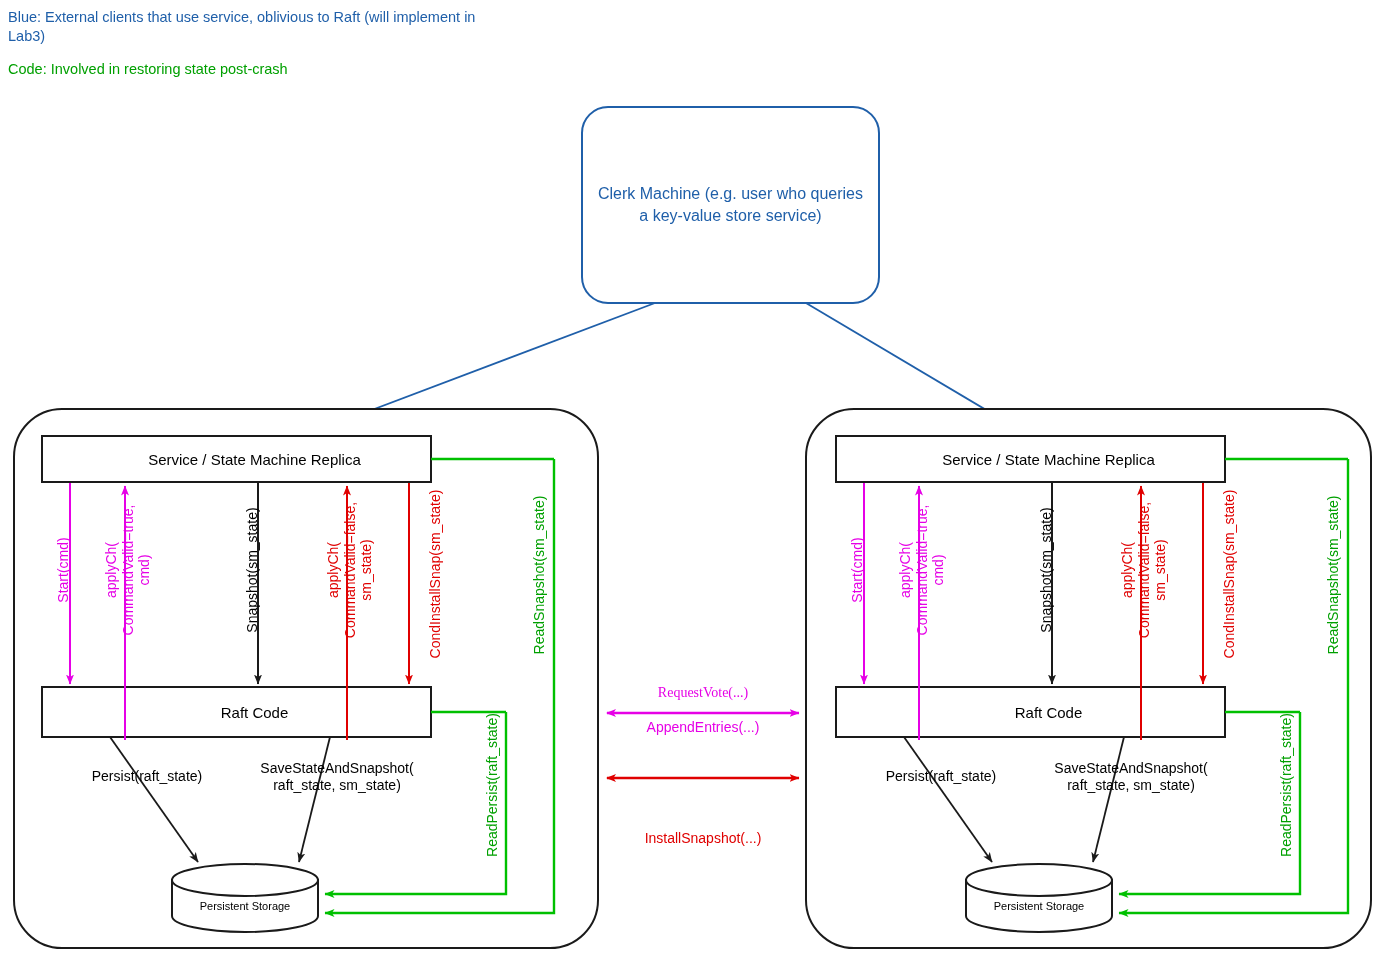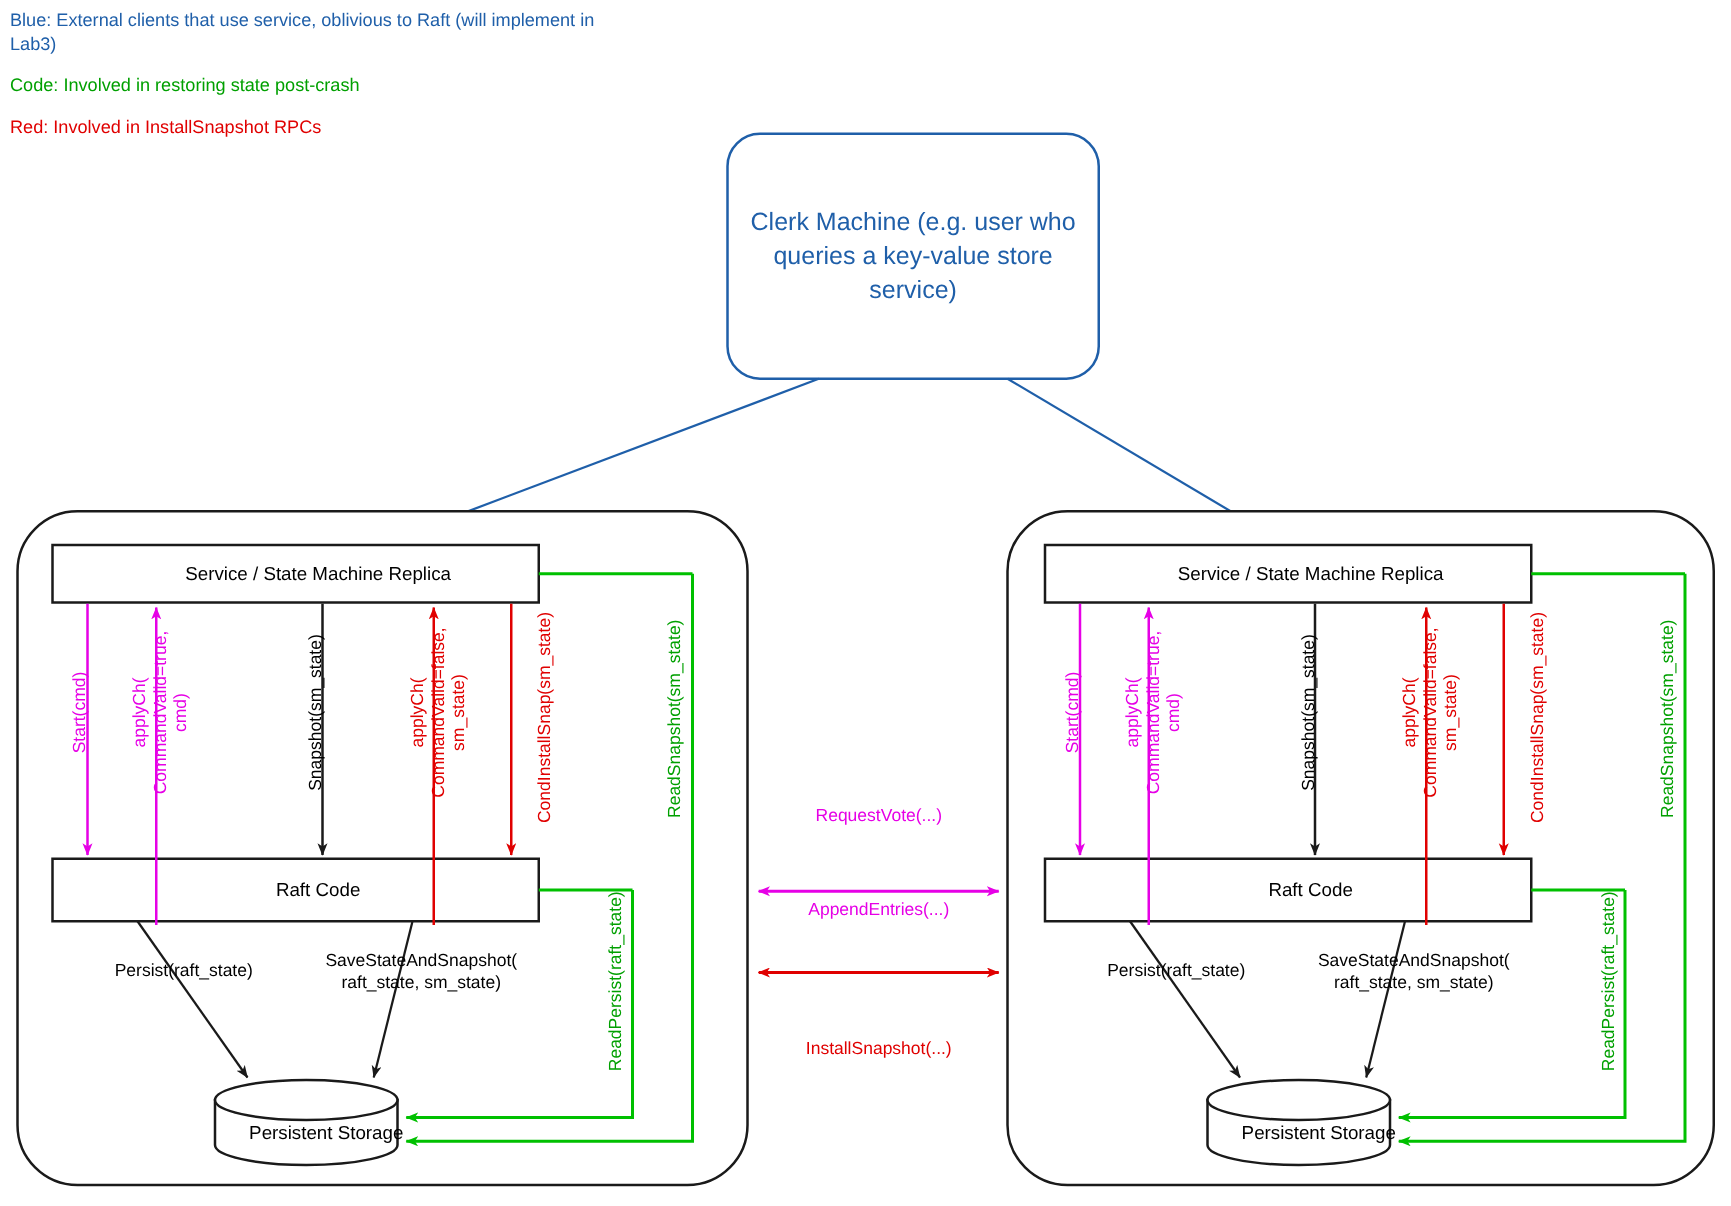--- a/index.html
+++ b/index.html
@@ -13,23 +13,23 @@
   .legend p{margin:0 0 14px 0;font-size:14.5px;line-height:1.32;}
   .lg-blue{color:#1F5FA9;}
   .lg-green{color:#00A000;}
   .lg-purple{color:#E600E6;}
   .lg-red{color:#E00000;}
 
   
   .boxtext{position:absolute;display:flex;align-items:center;justify-content:center;
            text-align:center;font-size:15px;color:#000;pointer-events:none;padding-left:18px;}
   .clerktext{position:absolute;display:flex;align-items:center;justify-content:center;
-             text-align:center;font-size:20px;color:#1F5FA9;line-height:1.35;}
+             text-align:center;font-size:16px;color:#1F5FA9;line-height:1.35;}
   .storetext{position:absolute;display:flex;align-items:center;justify-content:center;
-             text-align:center;font-size:15px;color:#000;margin-left:16px;}
+             text-align:center;font-size:11px;color:#000;}
 
   
   .vlab{position:absolute;transform-origin:0 0;white-space:pre;
         font-size:14px;line-height:1.18;text-align:center;}
   .vlab.m{color:#E600E6;}
   .vlab.k{color:#000000;}
   .vlab.r{color:#E00000;}
   .vlab.g{color:#00A000;}
 
   
@@ -39,21 +39,20 @@
   .hlab.r{color:#E00000;}
 </style>
 </head>
 <body>
 
 <div id="stage">
 
   <div class="legend">
     <p class="lg-blue">Blue: External clients that use service, oblivious to Raft (will implement in Lab3)</p>
     <p class="lg-green">Code: Involved in restoring state post-crash</p>
-    <p class="lg-red">Red: Involved in InstallSnapshot RPCs</p>
   </div>
 
   <svg class="layer" viewBox="0 0 1385 965">
     <defs>
       <marker id="ah-blue" markerWidth="11" markerHeight="11" refX="9.5" refY="4" orient="auto" markerUnits="userSpaceOnUse">
         <path d="M0,0 L10,4 L0,8 L2.6,4 Z" fill="#1F5FA9"></path>
       </marker>
       <marker id="ah-purple" markerWidth="11" markerHeight="11" refX="9.5" refY="4" orient="auto" markerUnits="userSpaceOnUse">
         <path d="M0,0 L10,4 L0,8 L2.6,4 Z" fill="#E600E6"></path>
       </marker>
@@ -176,17 +175,17 @@
 CommandValid=false,
 sm_state)</div>
   <div class="vlab r" style="left: 1221px; top: 674px; transform: rotate(-90deg); width: 200px; white-space: pre;">CondInstallSnap(sm_state)</div>
   <div class="vlab g" style="left: 1325px; top: 680px; transform: rotate(-90deg); width: 210px; white-space: pre;">ReadSnapshot(sm_state)</div>
   <div class="vlab g" style="left: 1278px; top: 880px; transform: rotate(-90deg); width: 190px; white-space: pre;">ReadPersist(raft_state)</div>
 
   <div class="hlab k" style="left: 851px; top: 768px; width: 180px; white-space: pre;">Persist(raft_state)</div>
   <div class="hlab k" style="left: 1016px; top: 760px; width: 230px; white-space: pre;">SaveStateAndSnapshot(
 raft_state, sm_state)</div>
 
-  <div class="hlab m" style="left: 603px; top: 644px; width: 200px; white-space: pre;">RequestVote(...)</div>
+  <div class="hlab m" style="left: 603px; top: 685px; width: 200px; white-space: pre; font-family: Liberation Serif, serif;">RequestVote(...)</div>
   <div class="hlab m" style="left: 603px; top: 719px; width: 200px; white-space: pre;">AppendEntries(...)</div>
   <div class="hlab r" style="left: 603px; top: 830px; width: 200px; white-space: pre;">InstallSnapshot(...)</div>
 
 </div>
 
 </body></html>

